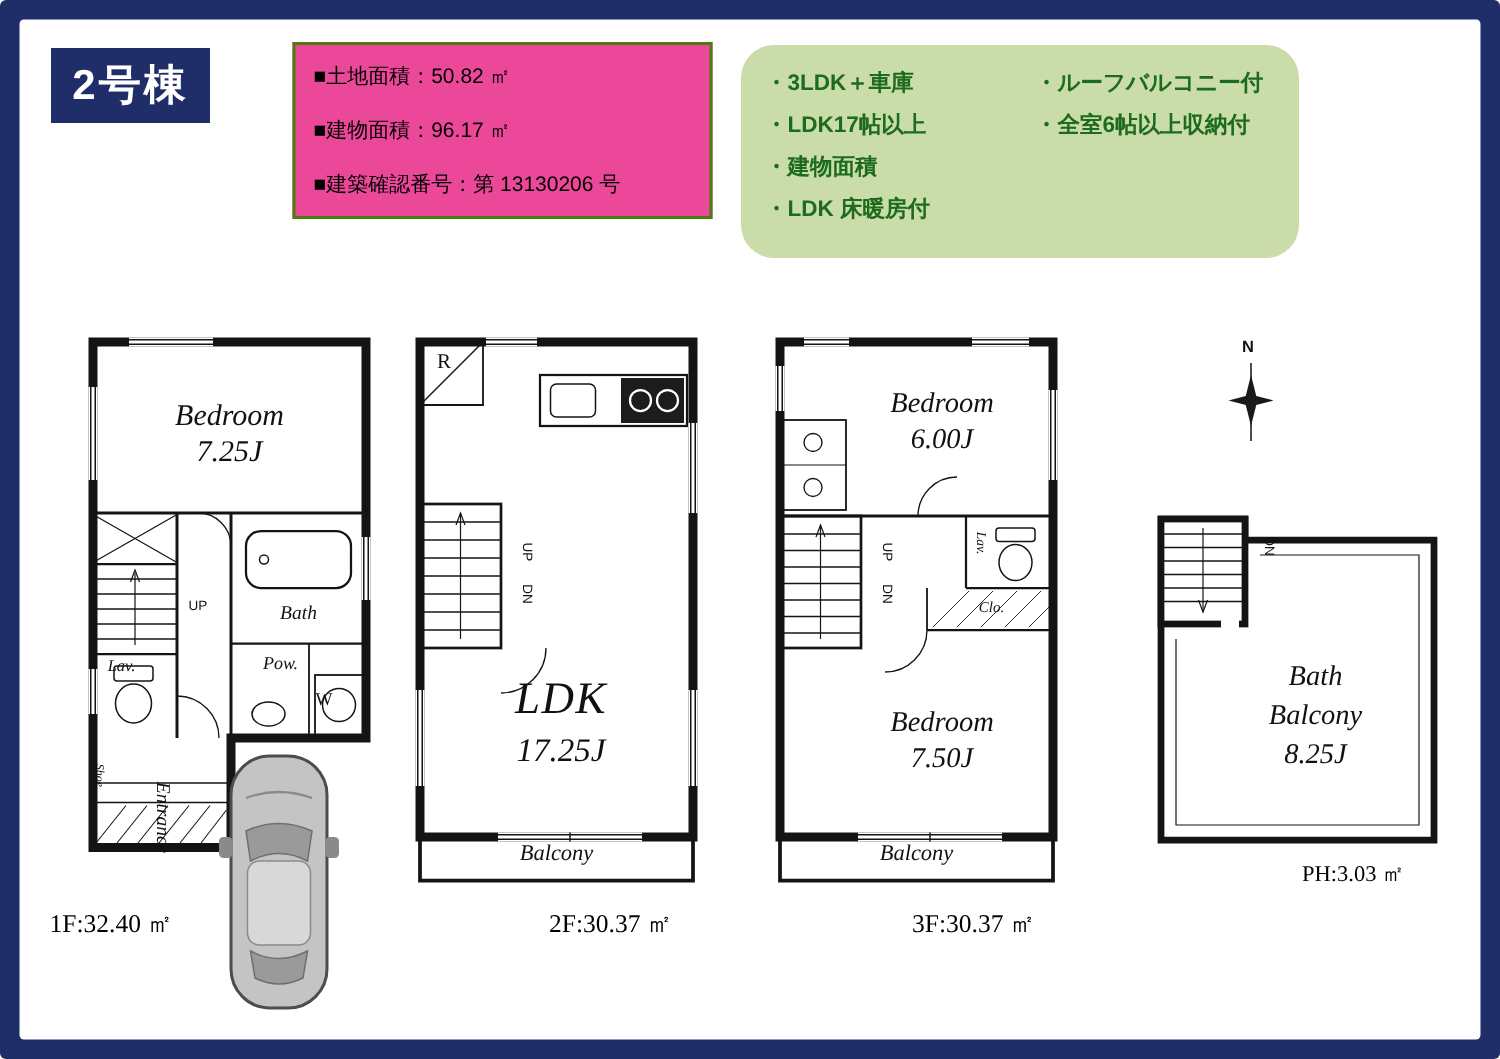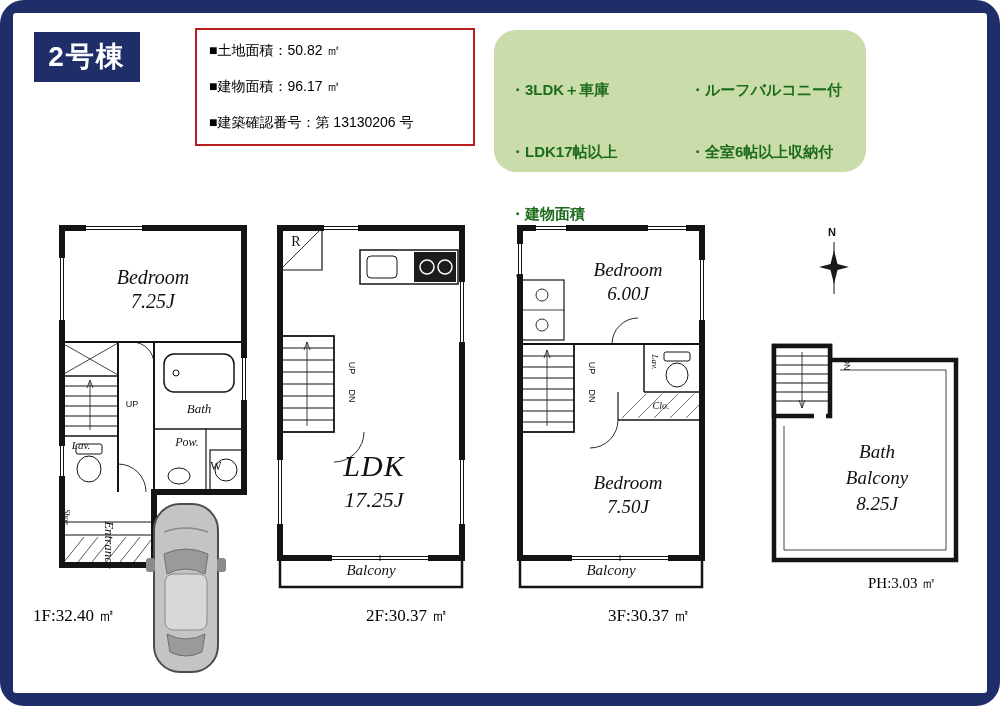--- a/index.html
+++ b/index.html
@@ -1,28 +1,28 @@
 <!DOCTYPE html>
 <html><head>
 <meta charset="utf-8">
 <style>
   * { margin:0; padding:0; box-sizing:border-box; }
   html,body { width:1000px; height:706px; font-family:"Liberation Sans",sans-serif; background:#fff; }
-  .page { position:relative; width:1000px; height:706px; background:#1f2d69; border-radius:24px; overflow:hidden; }
+  .page { position:relative; width:1000px; height:706px; background:#1f2d69; border-radius:4px; overflow:hidden; }
   .canvas { position:absolute; left:13px; top:13px; right:13px; bottom:13px; background:#ffffff; border-radius:3px; }
   .abs { position:absolute; }
   .badge { left:34px; top:32px; width:106px; height:50px; background:#1f2d69; color:#ffffff;
            display:flex; align-items:center; justify-content:center; font-size:28px; font-weight:bold; letter-spacing:2px; }
-  .infobox { left:195px; top:28px; width:280px; height:118px; border:2px solid #b91c1c; background:#ffffff;
+  .infobox { left:195px; top:28px; width:280px; height:118px; border:2px solid #4d7c0f; background:#ec4899;
              padding:12px 12px; display:flex; flex-direction:column; justify-content:space-between; }
   .infoline { font-size:14px; color:#000; white-space:nowrap; }
   .features { left:494px; top:30px; width:372px; height:142px; background:#c9dcaa; border-radius:22px;
               padding:12px 8px 12px 16px; display:flex; color:#1d6b1d; font-weight:bold; }
   .fcol { list-style:none; }
-  .fcol li { font-size:15px; line-height:28px; white-space:nowrap;margin-top:34px; }
+  .fcol li { font-size:15px; line-height:28px; white-space:nowrap; }
   .fcol1 { width:180px; }
   .lbl { position:absolute; color:#111; white-space:nowrap; line-height:1; }
   .ctr { transform:translate(-50%,-50%); }
   .rot { transform:translate(-50%,-50%) rotate(90deg); }
   .serif { font-family:"Liberation Serif",serif; }
   .it { font-style:italic; }
   .arealbl { font-family:"Liberation Serif",serif; font-size:17px; color:#000;margin-top:16px; }
 </style>
 </head>
 <body>

